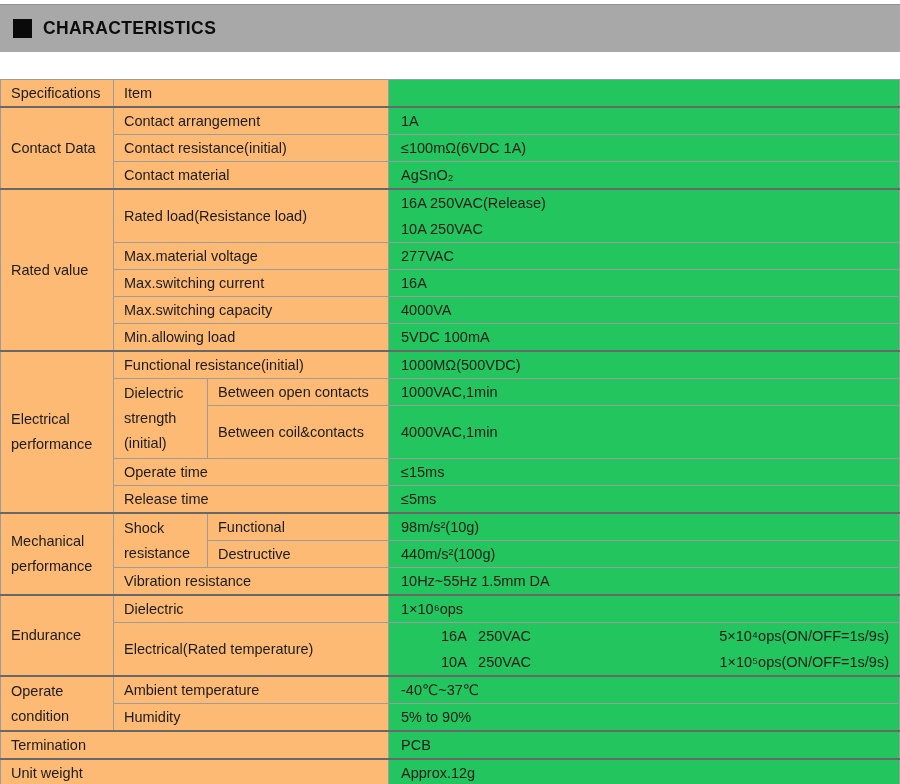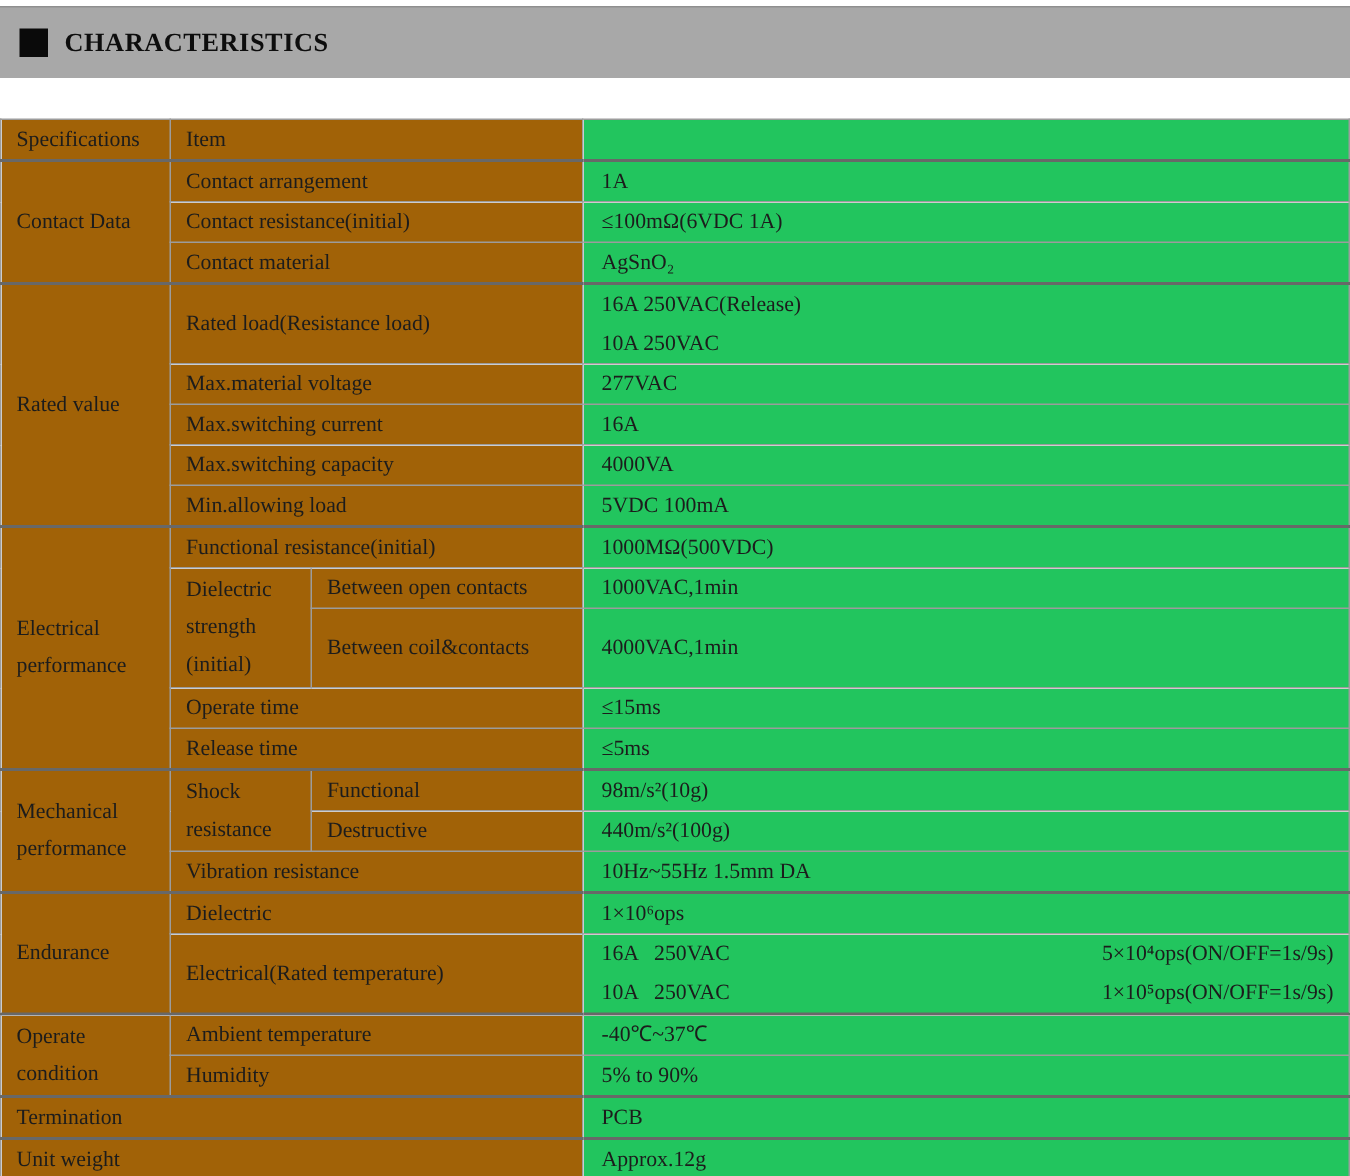--- a/index.html
+++ b/index.html
@@ -4,21 +4,21 @@
 <style>
   html, body {
     margin: 0;
     padding: 0;
     background: #ffffff;
     width: 900px;
     font-family: "Liberation Sans", "DejaVu Sans", sans-serif;
     color: #1c1c1c;
     -webkit-font-smoothing: antialiased;
   }
-  .page { width: 900px; height: 784px; overflow: hidden; font-family: Liberation Serif, serif; }
+  .page { width: 900px; height: 784px; overflow: hidden; }
 
   
   .bar {
     margin-top: 4px;
     height: 48px;
     background: #a8a8a8;
     border-top: 1px solid #8f8f8f;
     box-sizing: border-box;
     display: flex;
     align-items: center;
@@ -46,33 +46,33 @@
     font-size: 14.5px;
   }
   td {
     border: 1px solid #9c9c9c;
     height: 26px;
     line-height: 25px;
     padding: 0 8px 0 10px;
     vertical-align: middle;
     overflow: hidden;
   }
-  td.g { background: #a16207; }        
+  td.g { background: #fdba74; }        
   td.v { background: #22c55e; padding-left: 12px; }  
   td.h52 { height: 52px; }
   tr.sb > td, td.bb { border-bottom: 2px solid #686868; } 
   .ml div { line-height: 26px; }       
   .flexline {
     display: flex;
     justify-content: space-between;
     align-items: baseline;
     line-height: 26px;
     padding-right: 2px;
   }
-  .pre { white-space: pre; }
+  .pre { white-space: pre; margin-left: 40px; }
 </style>
 </head>
 <body>
 
 <div class="page">
 
   <div class="bar">
     <span class="sq"></span>
     <span class="title">CHARACTERISTICS</span>
   </div>

